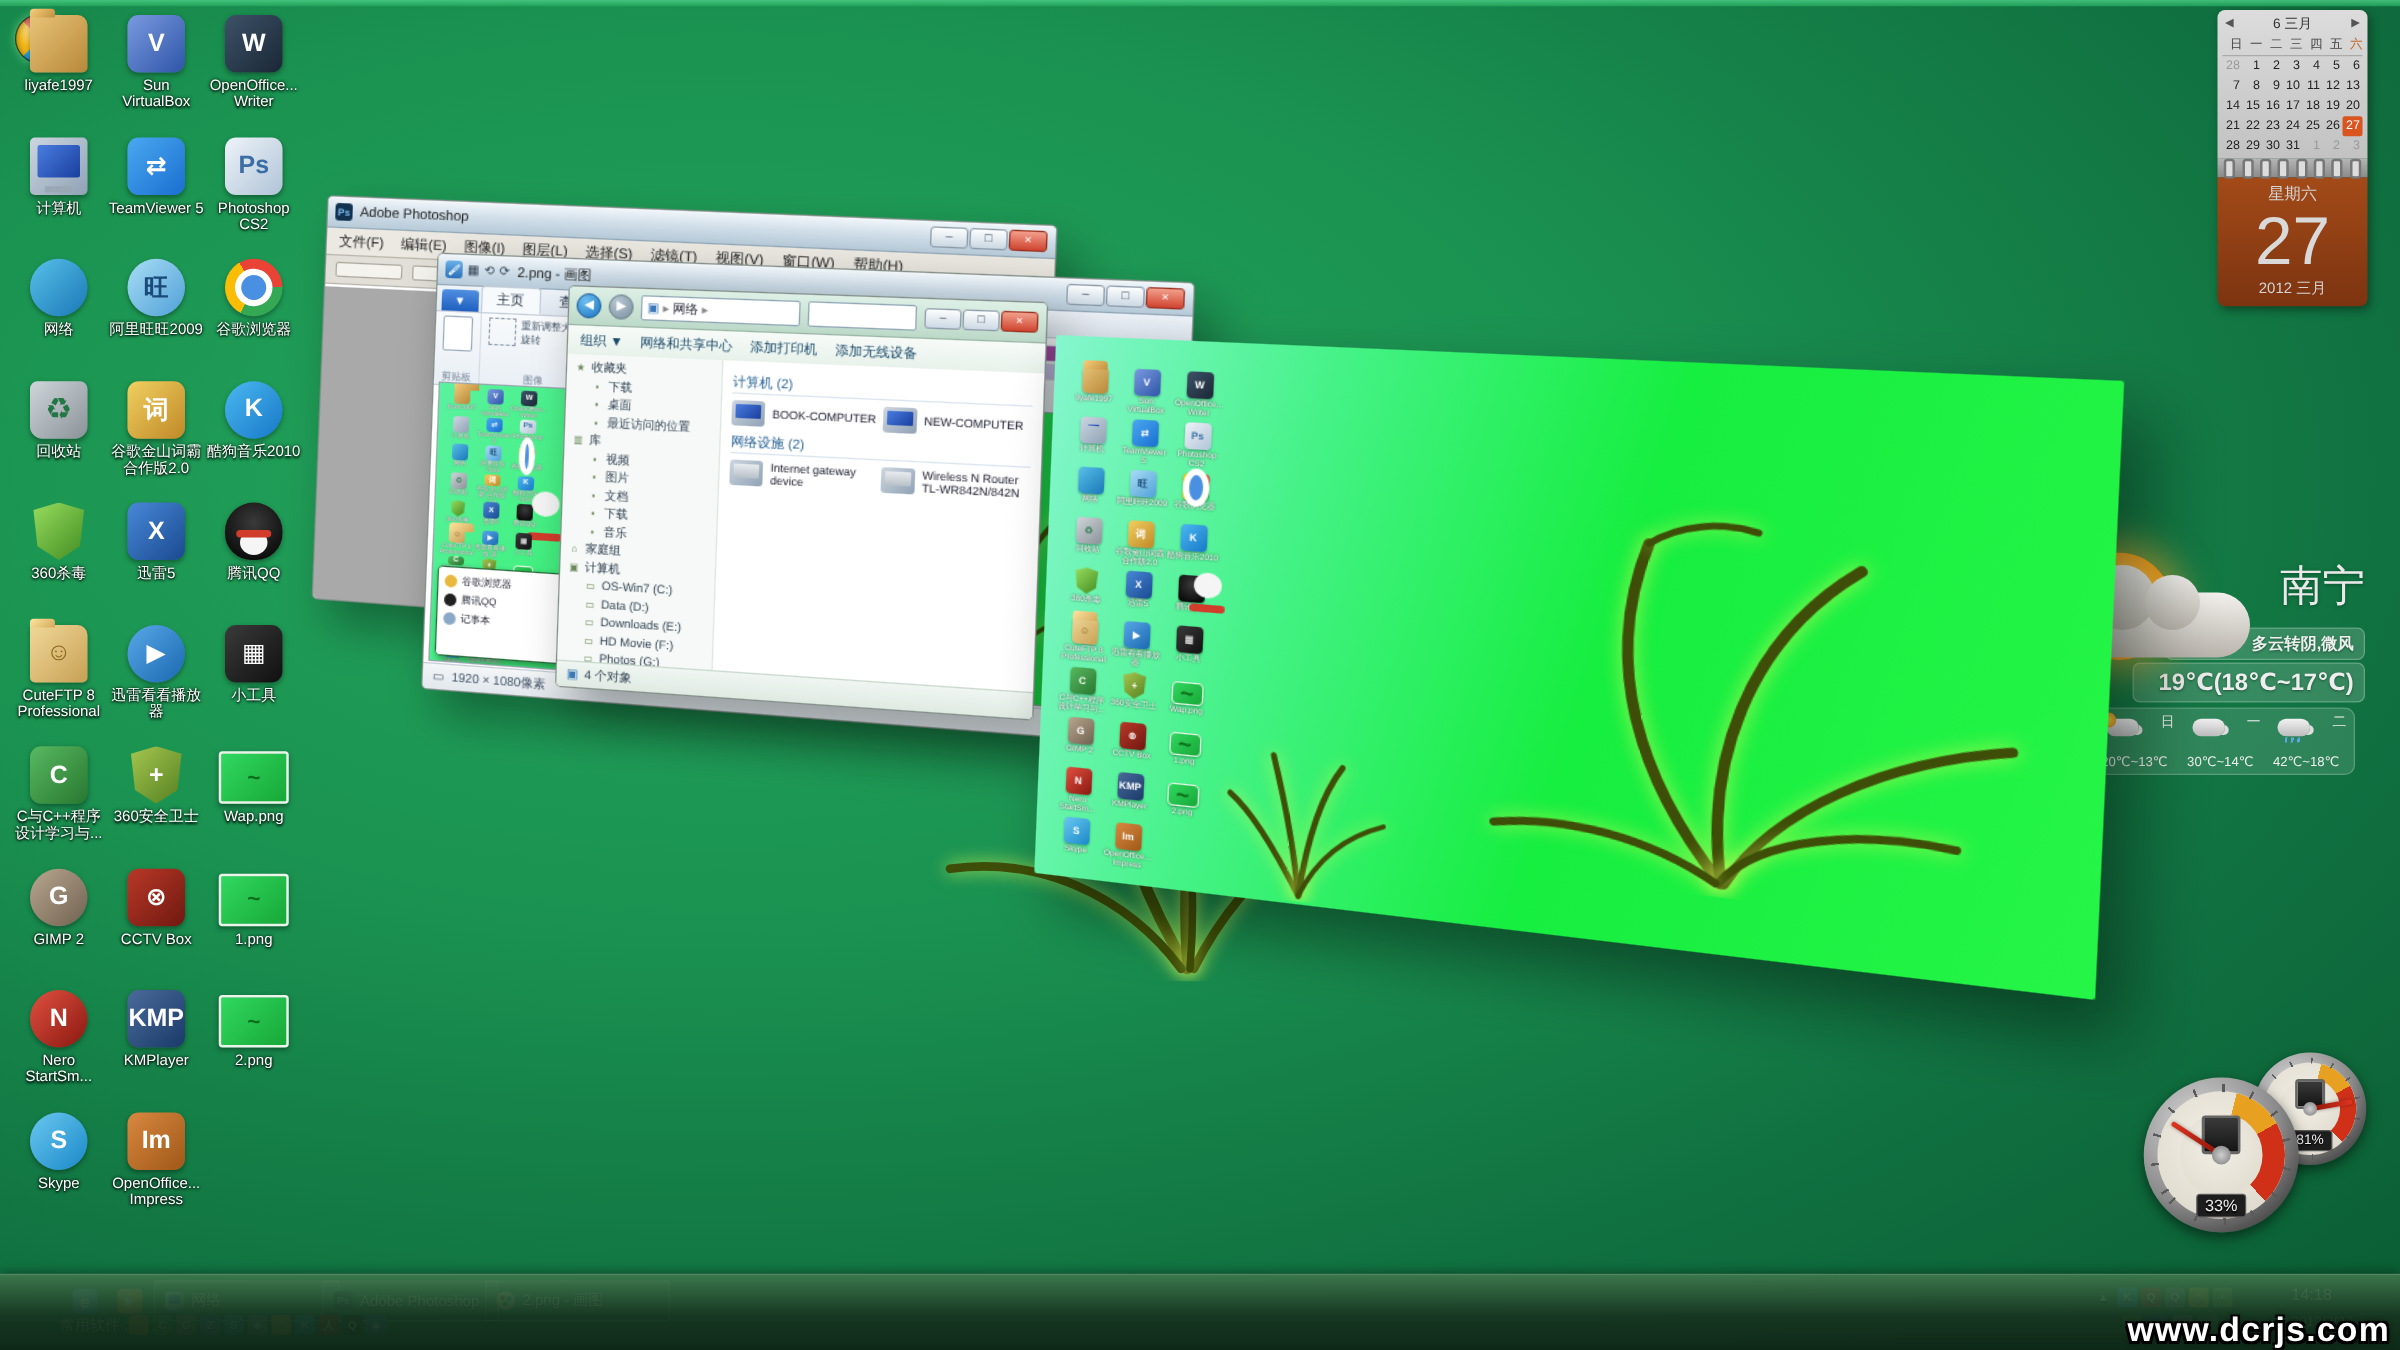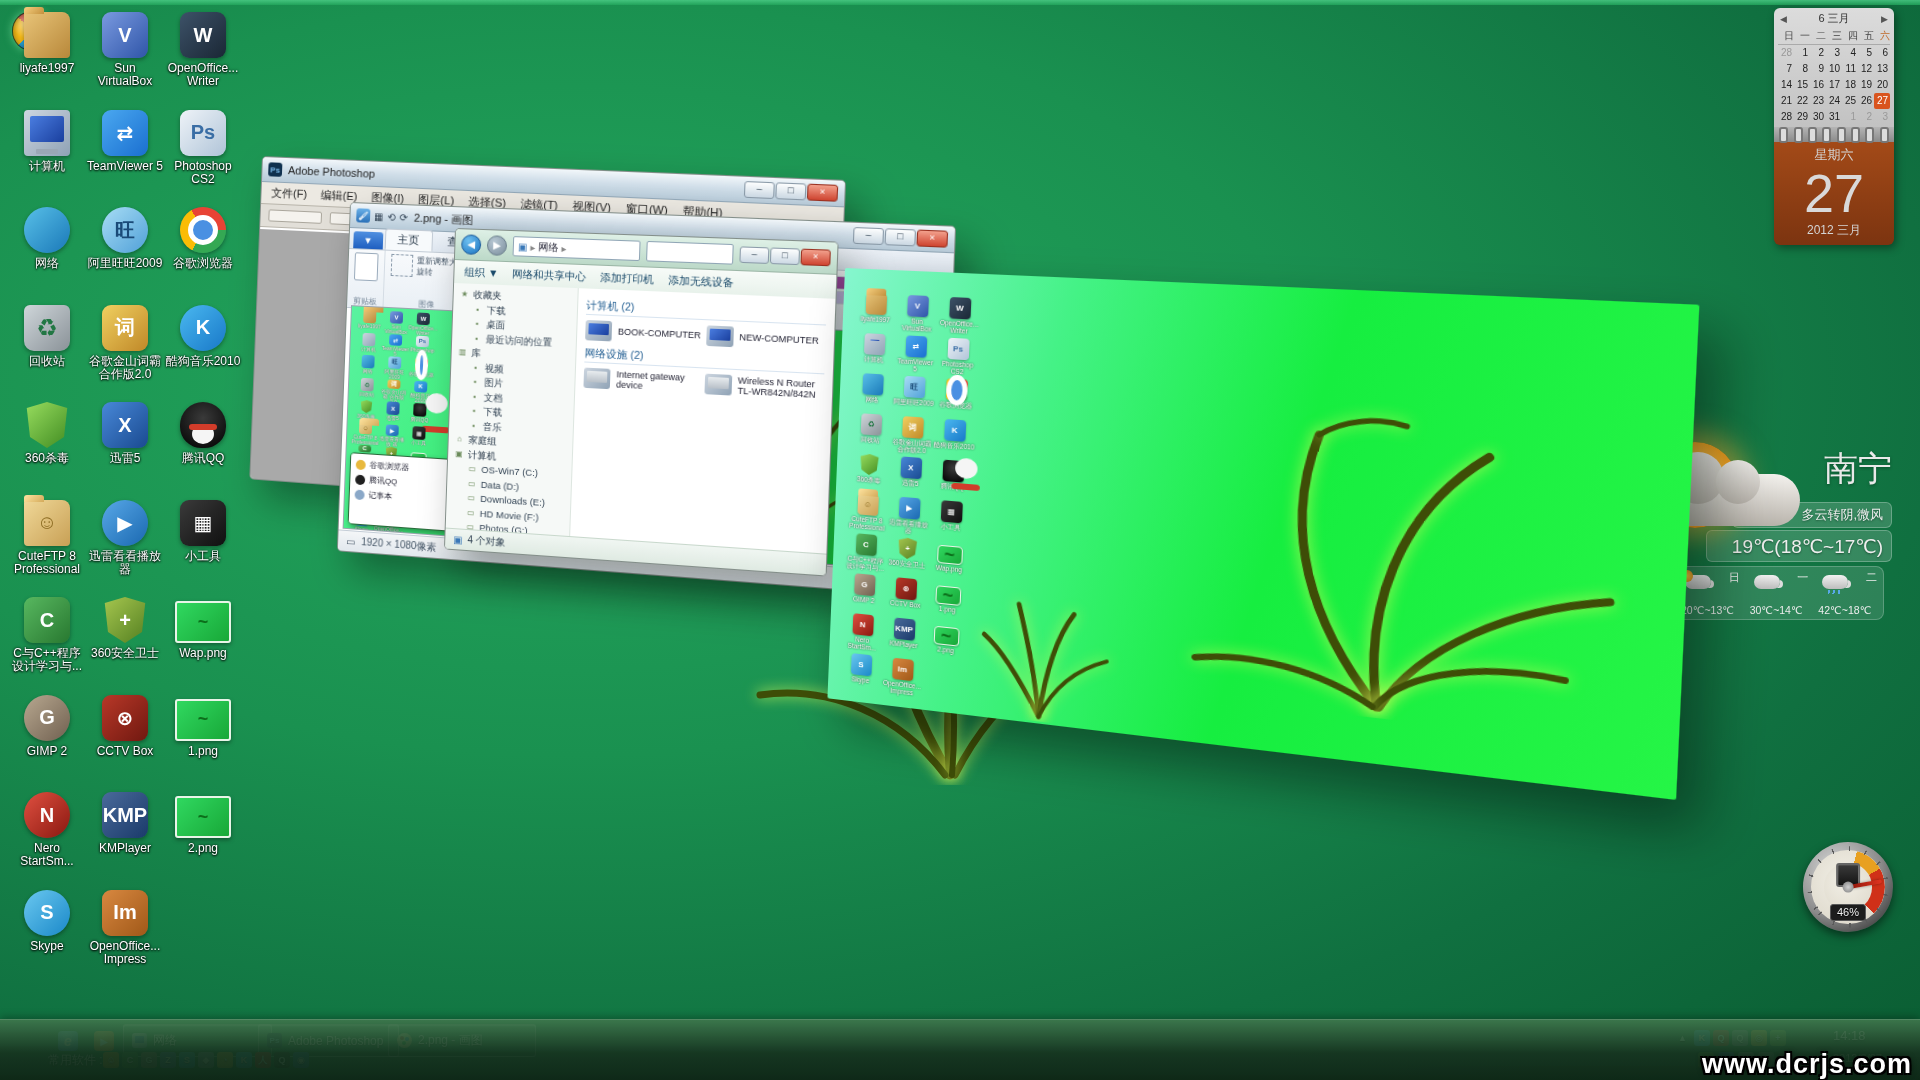--- a/index.html
+++ b/index.html
@@ -142,21 +142,21 @@
   #cal-bind{height:15px;background:linear-gradient(#b5b5b5,#8a8a8a);display:flex;justify-content:space-evenly;align-items:center;}
   #cal-bind i{width:5px;height:12px;border:2px solid #777;border-radius:3px;background:#ddd;display:block;}
   #cal-bottom{background:linear-gradient(#a34a18,#7c3410);border-radius:0 0 6px 6px;text-align:center;color:#d4d4d4;padding:4px 0 6px;}
   #cal-weekday{font-size:13px;}
   #cal-big{font-size:54px;line-height:58px;color:#d9d9d9;}
   #cal-footer{font-size:12px;}
 
   #weather{position:absolute;left:1650px;top:440px;width:250px;height:178px;z-index:2;color:#eee;}
   .wx-city{position:absolute;right:8px;top:6px;font-size:34px;color:#e9e9e9;text-shadow:0 1px 3px rgba(0,40,20,.5);}
   .wx-bar{position:absolute;right:8px;background:rgba(255,255,255,.16);border:1px solid rgba(255,255,255,.25);
-    border-radius:6px;display:flex;align-items:center;justify-content:flex-end;padding:0 8px;text-shadow:0 1px 2px rgba(0,30,15,.5);}
+    border-radius:6px;display:flex;align-items:center;justify-content:flex-end;padding:0 8px;text-shadow:0 1px 2px rgba(0,30,15,.5);font-weight:bold;}
   #wx-cond{top:62px;width:142px;height:24px;font-size:13px;}
   #wx-temp{top:90px;width:168px;height:30px;font-size:19px;}
   #wx-fc{position:absolute;right:16px;top:126px;width:206px;height:52px;background:rgba(255,255,255,.13);
     border:1px solid rgba(255,255,255,.22);border-radius:8px;display:flex;}
   .fc-col{flex:1;position:relative;font-size:10.5px;padding:3px 4px;}
   .fc-day{position:absolute;right:6px;top:3px;font-size:11px;}
   .fc-range{position:absolute;left:4px;bottom:3px;white-space:nowrap;}
   .fc-ic{position:absolute;left:8px;top:8px;width:26px;height:14px;border-radius:8px;background:linear-gradient(#f2f2f2,#bdbdbd);box-shadow:6px 2px 0 -3px #ddd;}
   .fc-ic.sun::before{content:"";position:absolute;left:-4px;top:-5px;width:12px;height:12px;border-radius:50%;background:radial-gradient(#ffd84a,#f08a18);}
   .fc-ic.rain::after{content:"";position:absolute;left:6px;bottom:-5px;width:14px;height:4px;
@@ -1318,21 +1318,31 @@
 
   <div id="meters">
     <div class="gauge" id="gauge-ram">
       <div class="gface">
           <div class="garc"></div>
         </div>
       <div class="gticks"></div>
       <div class="gchip"></div>
       <div class="gneedle" style="transform:rotate(80deg)"></div>
       <div class="ghub"></div>
-      <div class="gval">46%</div>
+      <div class="gval">81%</div>
+    </div>
+    <div class="gauge" id="gauge-cpu">
+      <div class="gface">
+          <div class="garc"></div>
+        </div>
+      <div class="gticks"></div>
+      <div class="gchip"></div>
+      <div class="gneedle" style="transform:rotate(-57deg)"></div>
+      <div class="ghub"></div>
+      <div class="gval">33%</div>
     </div>
   </div>
 
   <div id="taskbar"></div>
   <div id="start-orb"></div>
   <div class="ql-ic" id="ql-ie">e</div>
   <div class="ql-ic" id="ql-wmp">▶</div>
 
   <div class="tb-btn" id="btn-net">
     <span class="tb-ic tb-net"></span>

